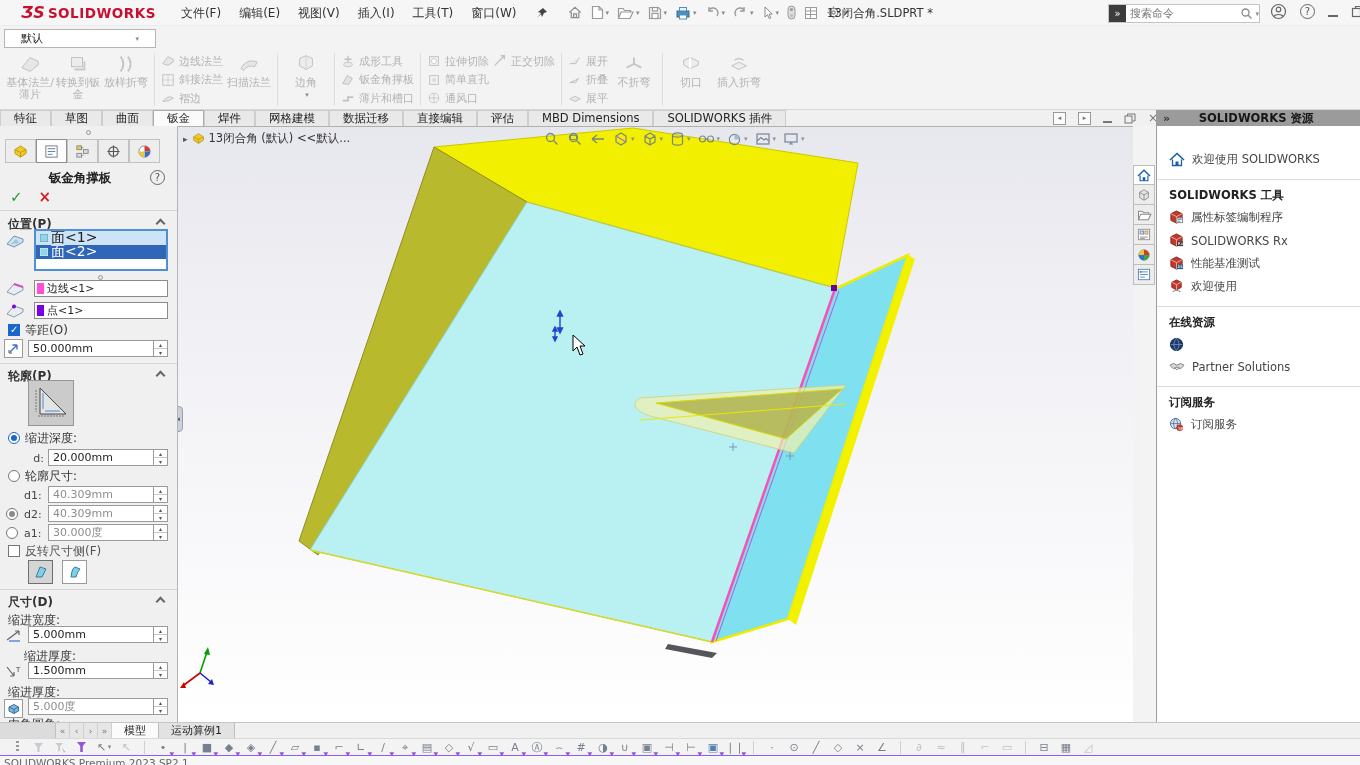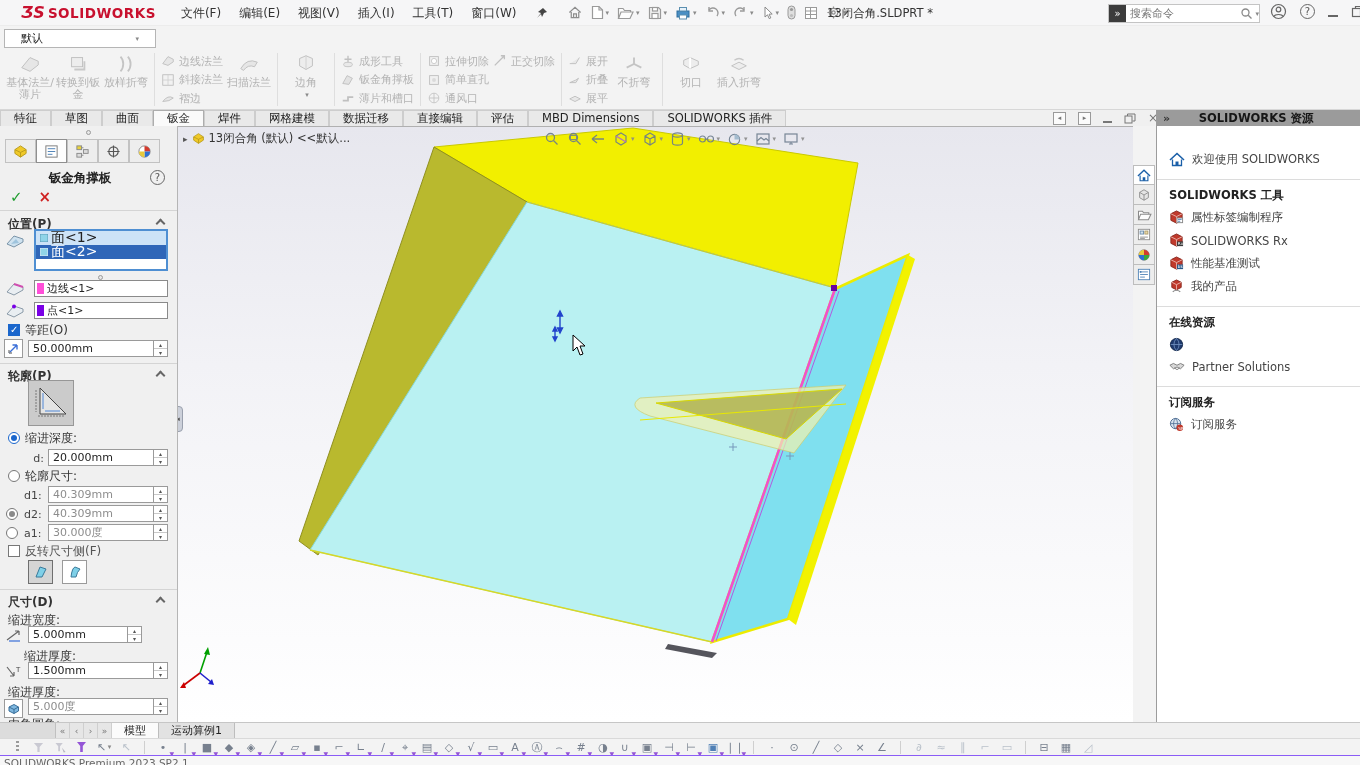--- a/index.html
+++ b/index.html
@@ -590,21 +590,21 @@
 
   <div class="sech" style="top:468px">尺寸(D)</div>
   <div class="chev" style="top:472px"></div>
   <span class="plab" style="left:8px;top:486px">缩进宽度:</span>
   <span class="pmico" style="top:502px">
       <svg width="18" height="15" viewBox="0 0 18 15" fill="none" stroke="#666" stroke-width="1.2">
         <path d="M2 12 L14 3 M14 3 L10 3 M14 3 L14 7"></path>
         <path d="M4 13 L15 13" stroke="#3a6fd8"></path>
       </svg>
     </span>
-  <div class="spin" style="left:28px;top:500px;width:114px">
+  <div class="spin" style="left:28px;top:500px;width:140px">
     <input value="5.000mm" style="">
       <span class="ud">
         <b>▴</b>
         <b>▾</b>
       </span>
   </div>
   <span class="plab" style="left:24px;top:522px">缩进厚度:</span>
   <span class="pmico" style="top:538px">
       <svg width="18" height="15" viewBox="0 0 18 15" fill="none" stroke="#666" stroke-width="1.2">
         <path d="M2 3 L9 12 M9 12 L9 8 M9 12 L5 12"></path>
@@ -849,21 +849,21 @@
         <text x="9.3" y="13" font-size="4.5" fill="#fff">bk</text>
       </svg>
     <span>性能基准测试</span>
   </div>
   <div class="tprow">
     <svg width="15" height="15" viewBox="0 0 16 16">
         <path d="M8 1 L13 3.5 L13 9 L8 11.5 L3 9 L3 3.5 Z" fill="#c0392b" stroke="#8a2a20"></path>
         <path d="M3 3.5 L8 6 L13 3.5 M8 6 V11.5" fill="none" stroke="#e8b0a8"></path>
         <path d="M4 13.5 Q8 10.5 12 13.5" fill="none" stroke="#888" stroke-width="1.3"></path>
       </svg>
-    <span>我的产品</span>
+    <span>欢迎使用</span>
   </div>
   <div class="tpdiv"></div>
   <div class="tpsec">在线资源</div>
   <div class="tprow">
     <svg width="15" height="15" viewBox="0 0 16 16">
         <circle cx="8" cy="8" r="6.5" fill="#1f3a6e" stroke="#12264a"></circle>
         <path d="M2 8 H14 M8 1.5 A9 9 0 0 1 8 14.5 M8 1.5 A9 9 0 0 0 8 14.5" fill="none" stroke="#7a9ac8" stroke-width=".8"></path>
       </svg>
   </div>
   <div class="tprow">

